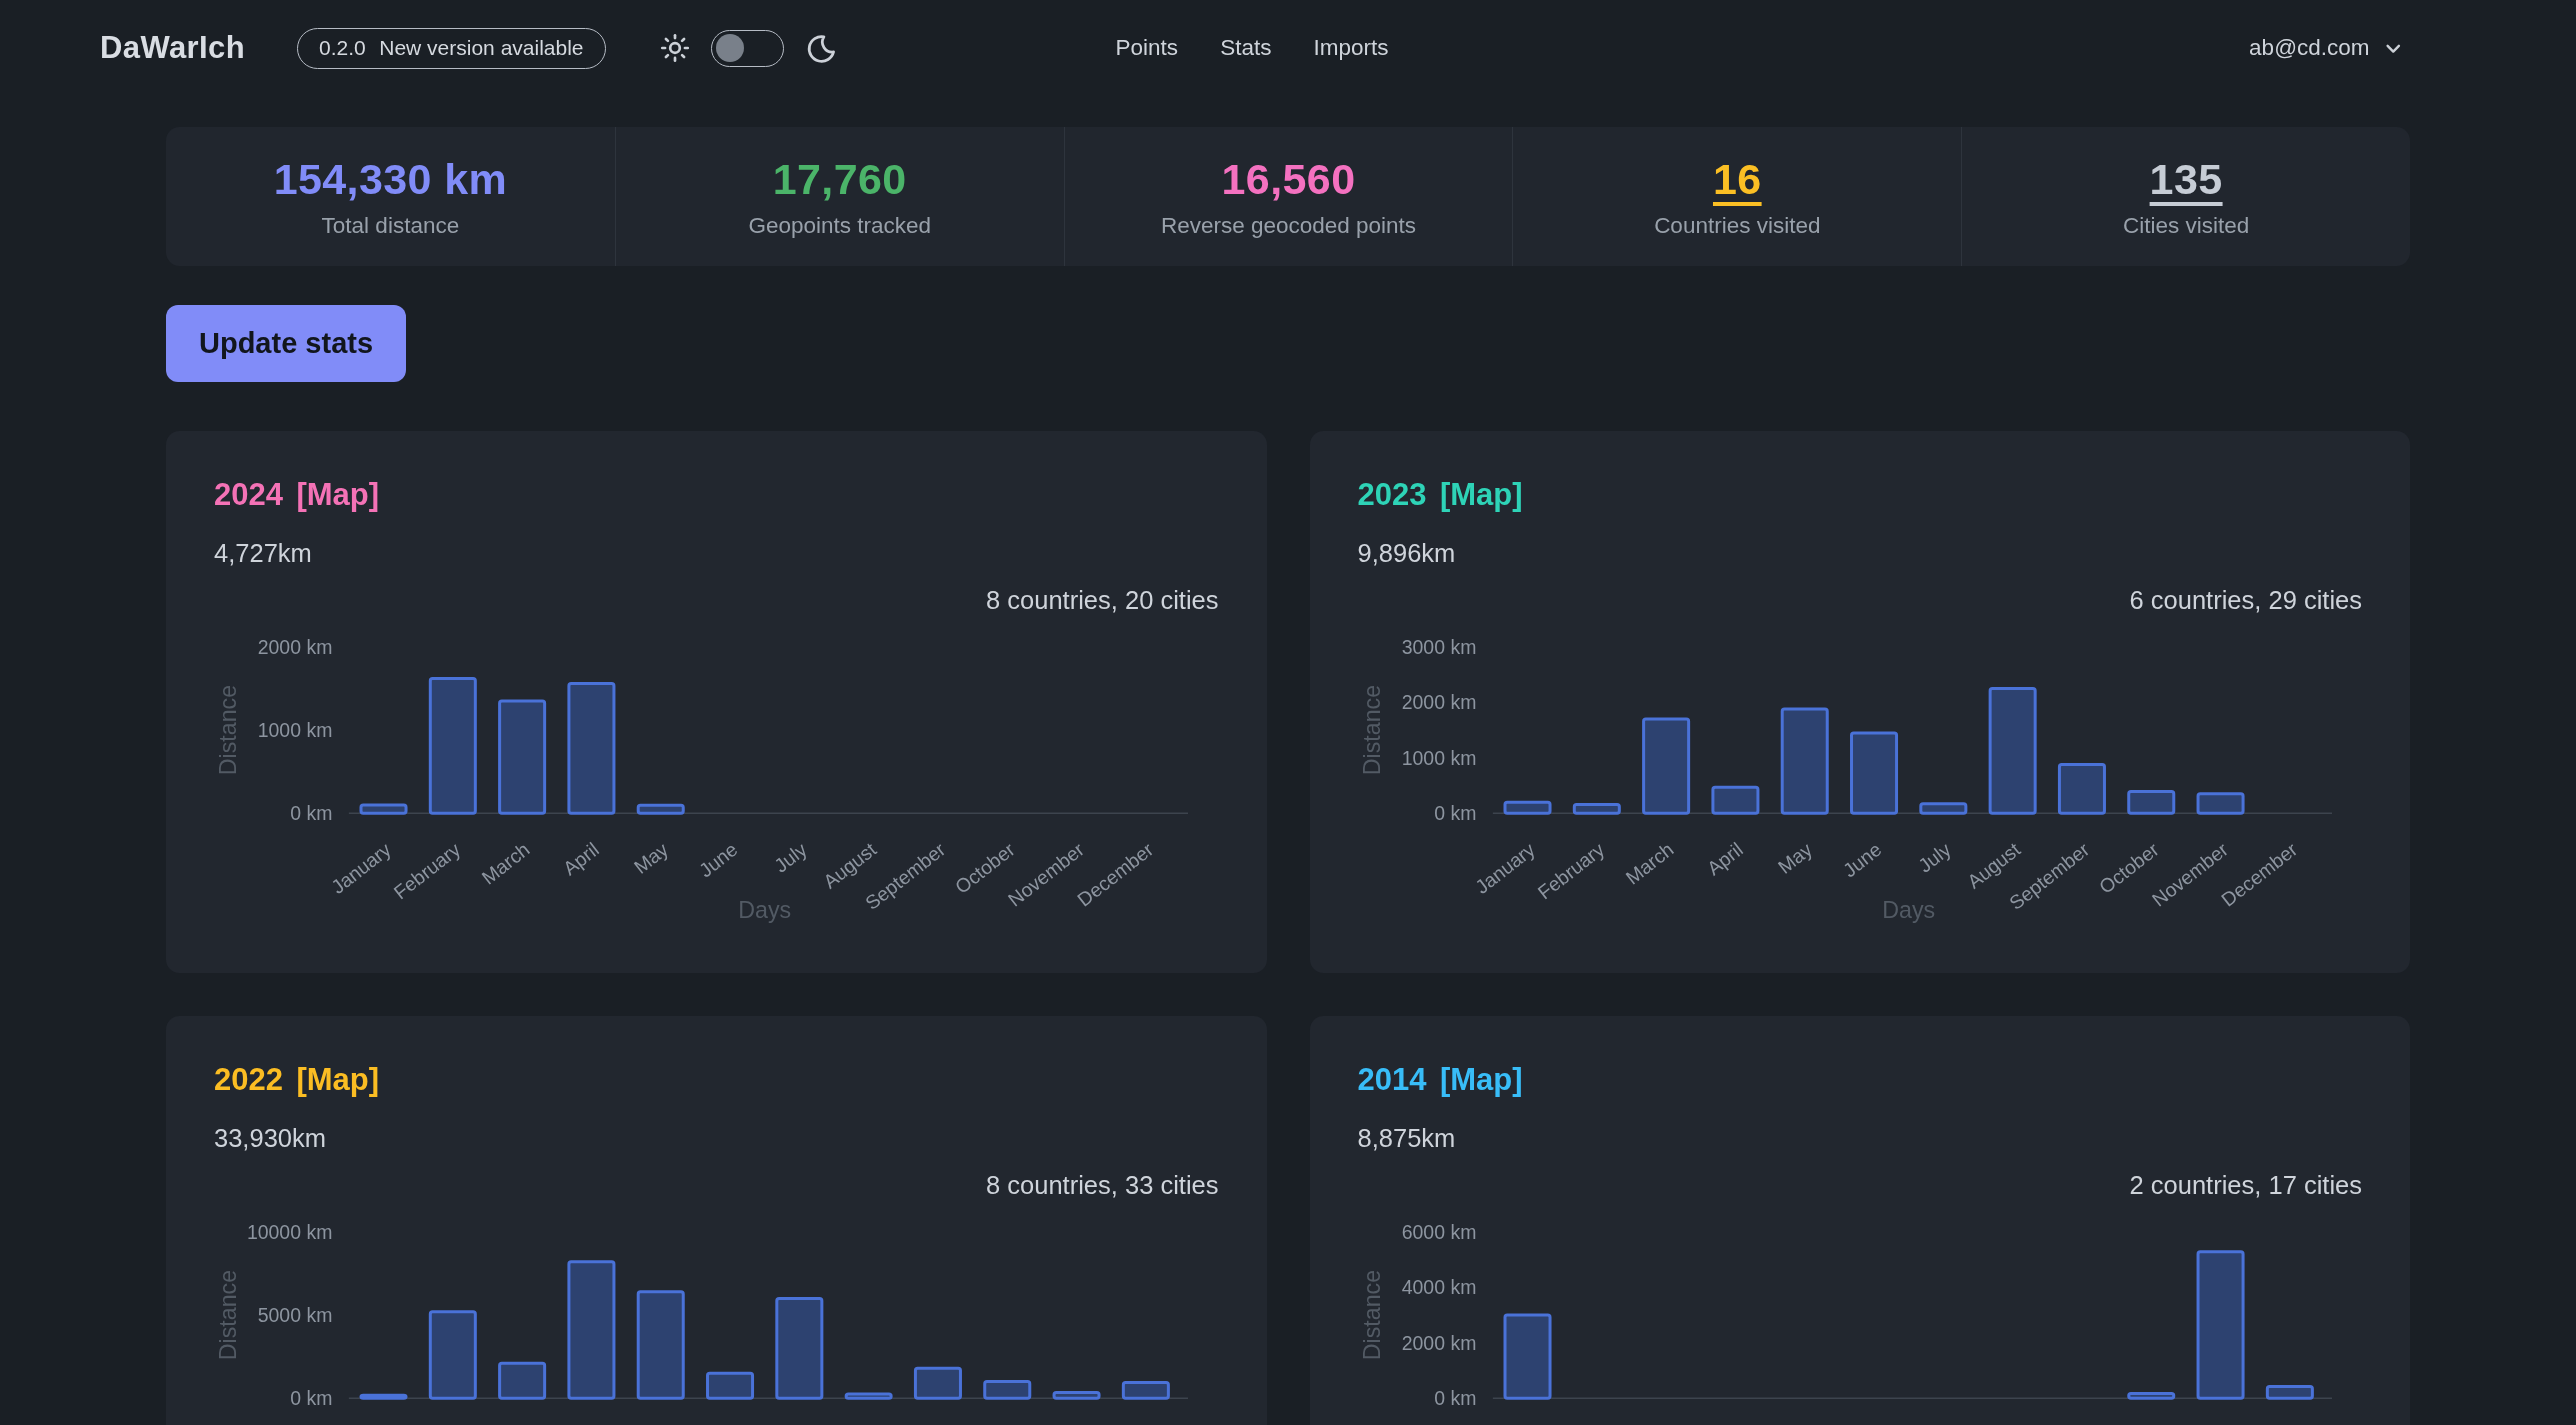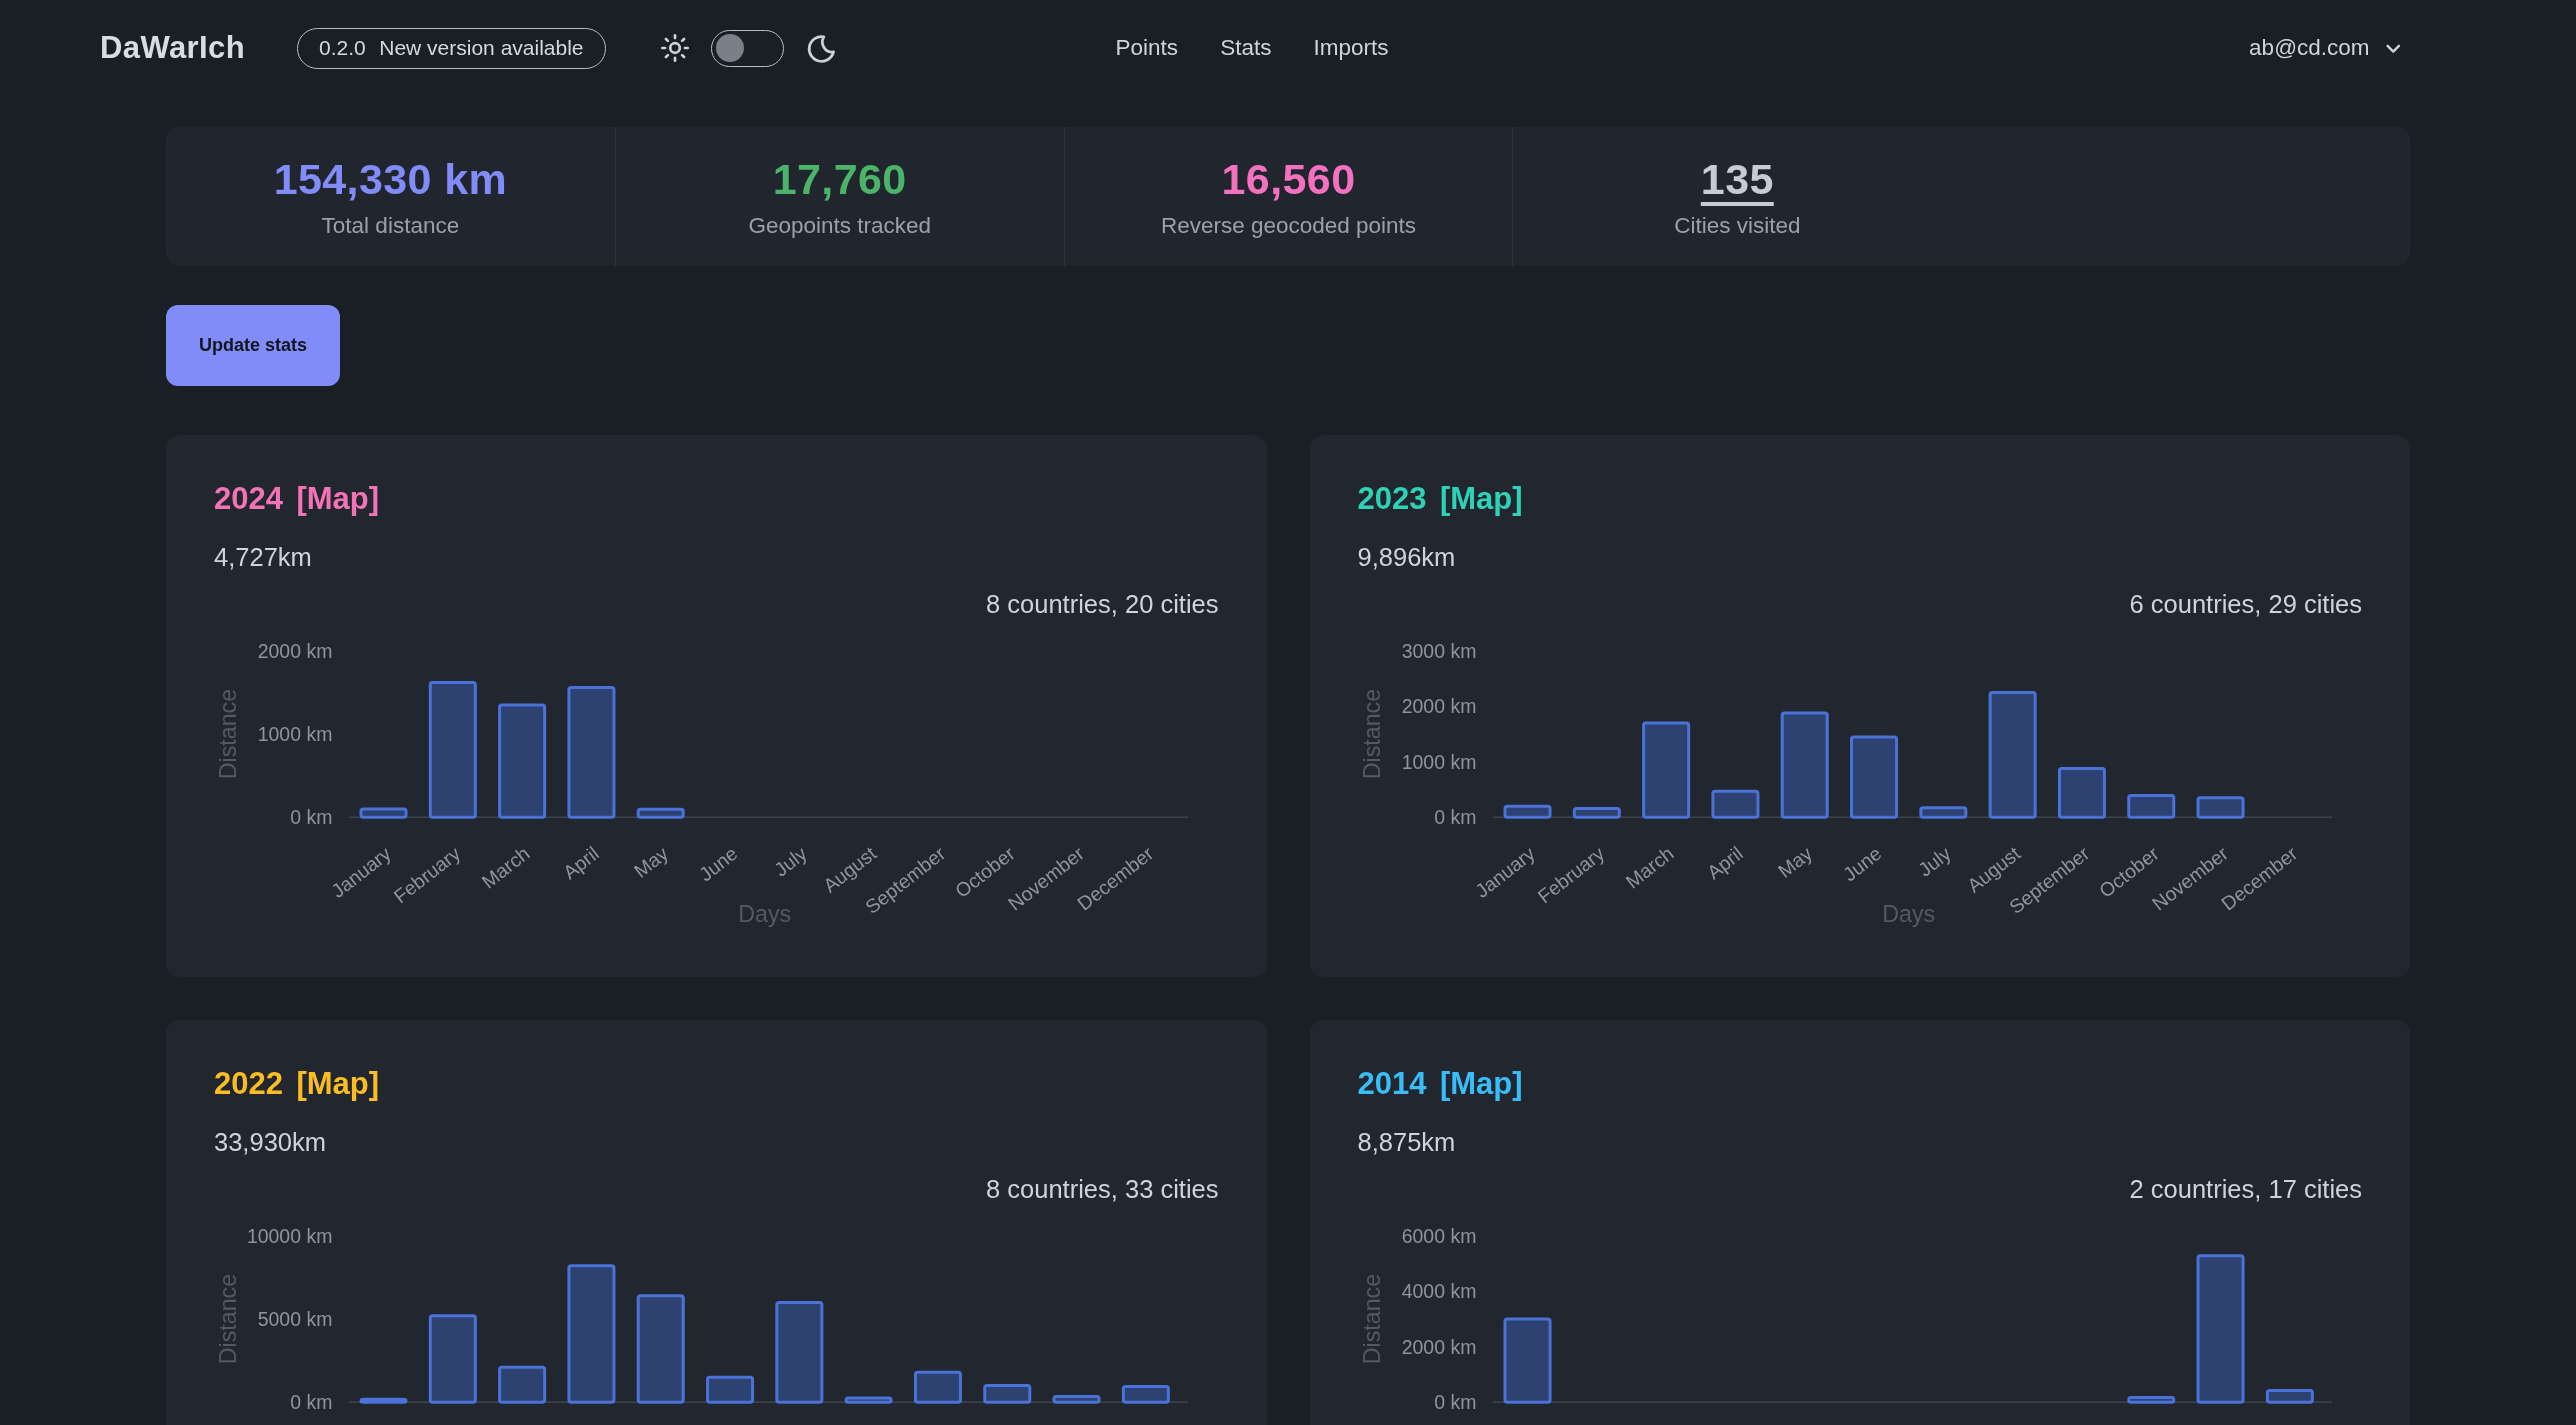--- a/index.html
+++ b/index.html
@@ -70,23 +70,23 @@
   .stat + .stat{border-left:0.7px solid var(--divider);}
   .stat .value{font-size:43px;font-weight:800;letter-spacing:0.4px;}
   .stat .value.underlined{text-decoration:underline;text-decoration-thickness:3.7px;text-underline-offset:7.5px;}
   .stat .label{font-size:22.5px;color:var(--text-muted);}
   .update-btn{
     margin-top:39px;
     display:inline-block;
     background:var(--accent-button);
     color:var(--button-text);
     border:none;border-radius:12px;
-    font-size:18px;font-weight:700;
+    font-size:29px;font-weight:700;
     font-family:inherit;
-    padding:30px 33px;
+    padding:22px 33px;
     cursor:pointer;
   }
   .cards{
     margin-top:49px;
     display:grid;
     grid-template-columns:1fr 1fr;
     gap:43px;
     grid-auto-rows:542px;
   }
   .card{
@@ -167,20 +167,24 @@
       <div class="value" style="color: rgb(129, 140, 248);">154,330 km</div>
       <div class="label">Total distance</div>
     </div>
     <div class="stat">
       <div class="value" style="color: rgb(75, 180, 105);">17,760</div>
       <div class="label">Geopoints tracked</div>
     </div>
     <div class="stat">
       <div class="value" style="color: rgb(244, 113, 192);">16,560</div>
       <div class="label">Reverse geocoded points</div>
+    </div>
+    <div class="stat">
+      <div class="value underlined" style="color: rgb(251, 191, 36);">16</div>
+      <div class="label">Countries visited</div>
     </div>
     <div class="stat">
       <div class="value underlined" style="color: rgb(198, 204, 213);">135</div>
       <div class="label">Cities visited</div>
     </div>
   </section>
 
   <button class="update-btn">Update stats</button>
 
   <section class="cards">

